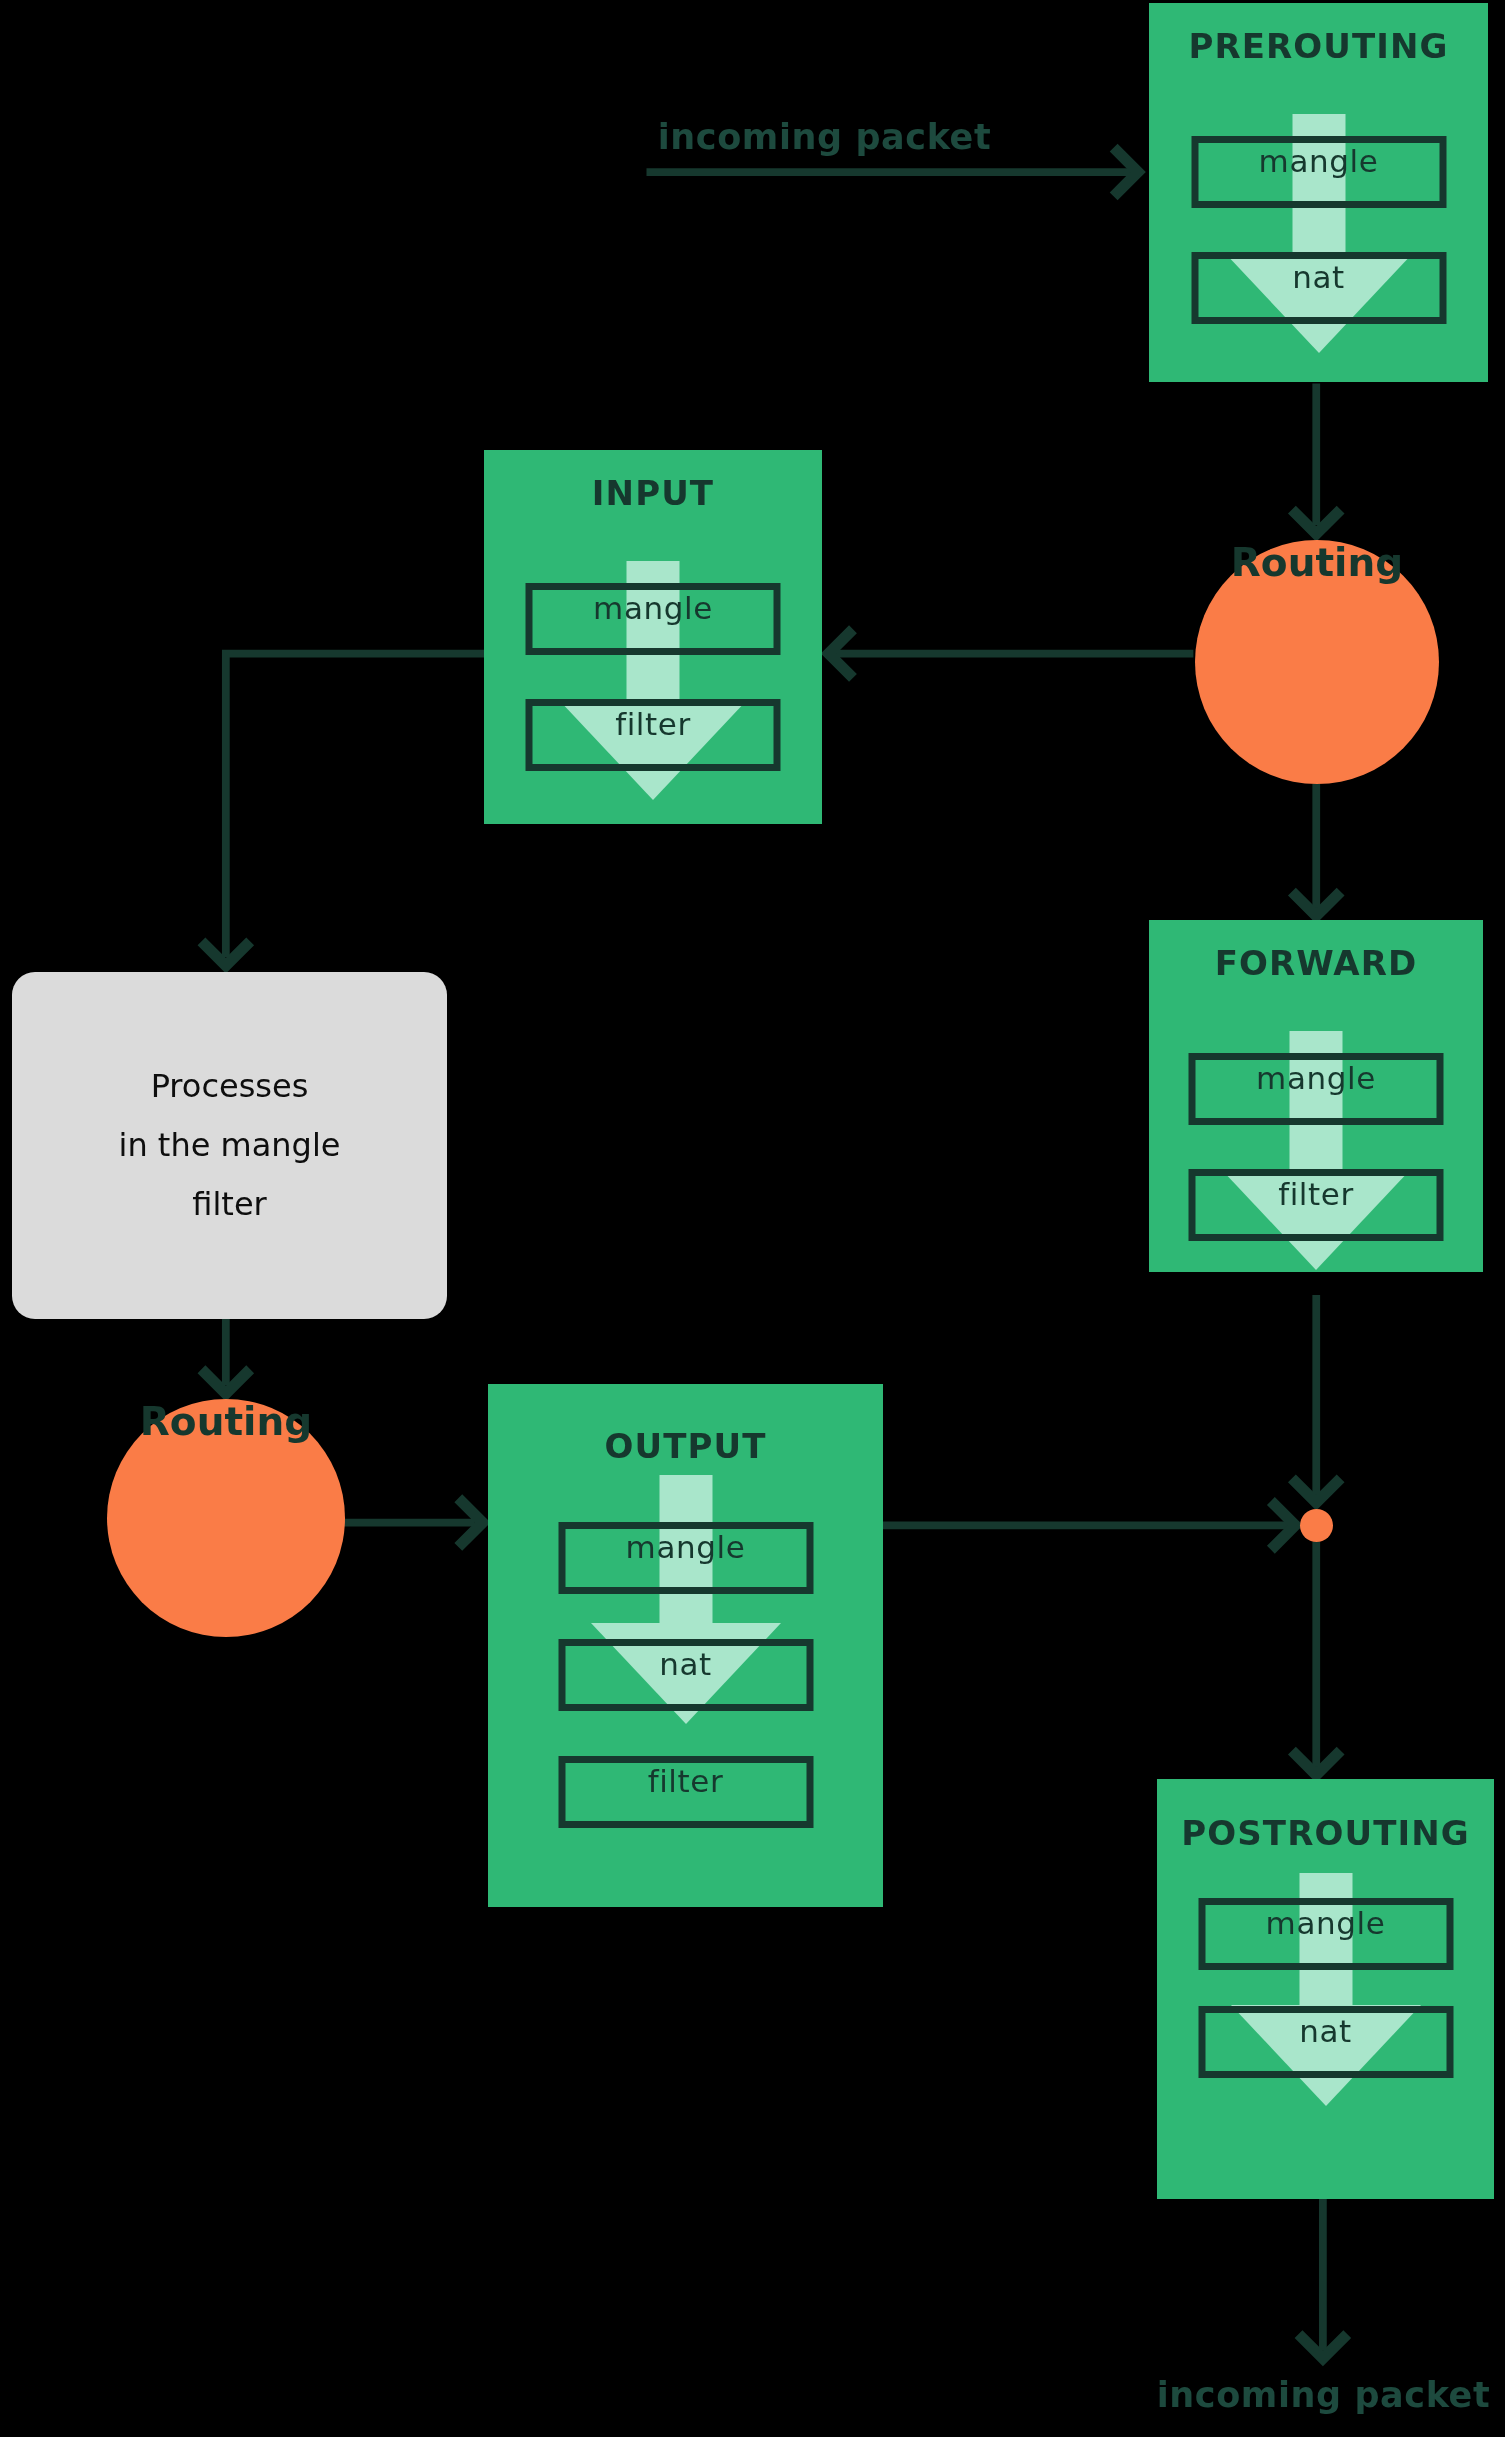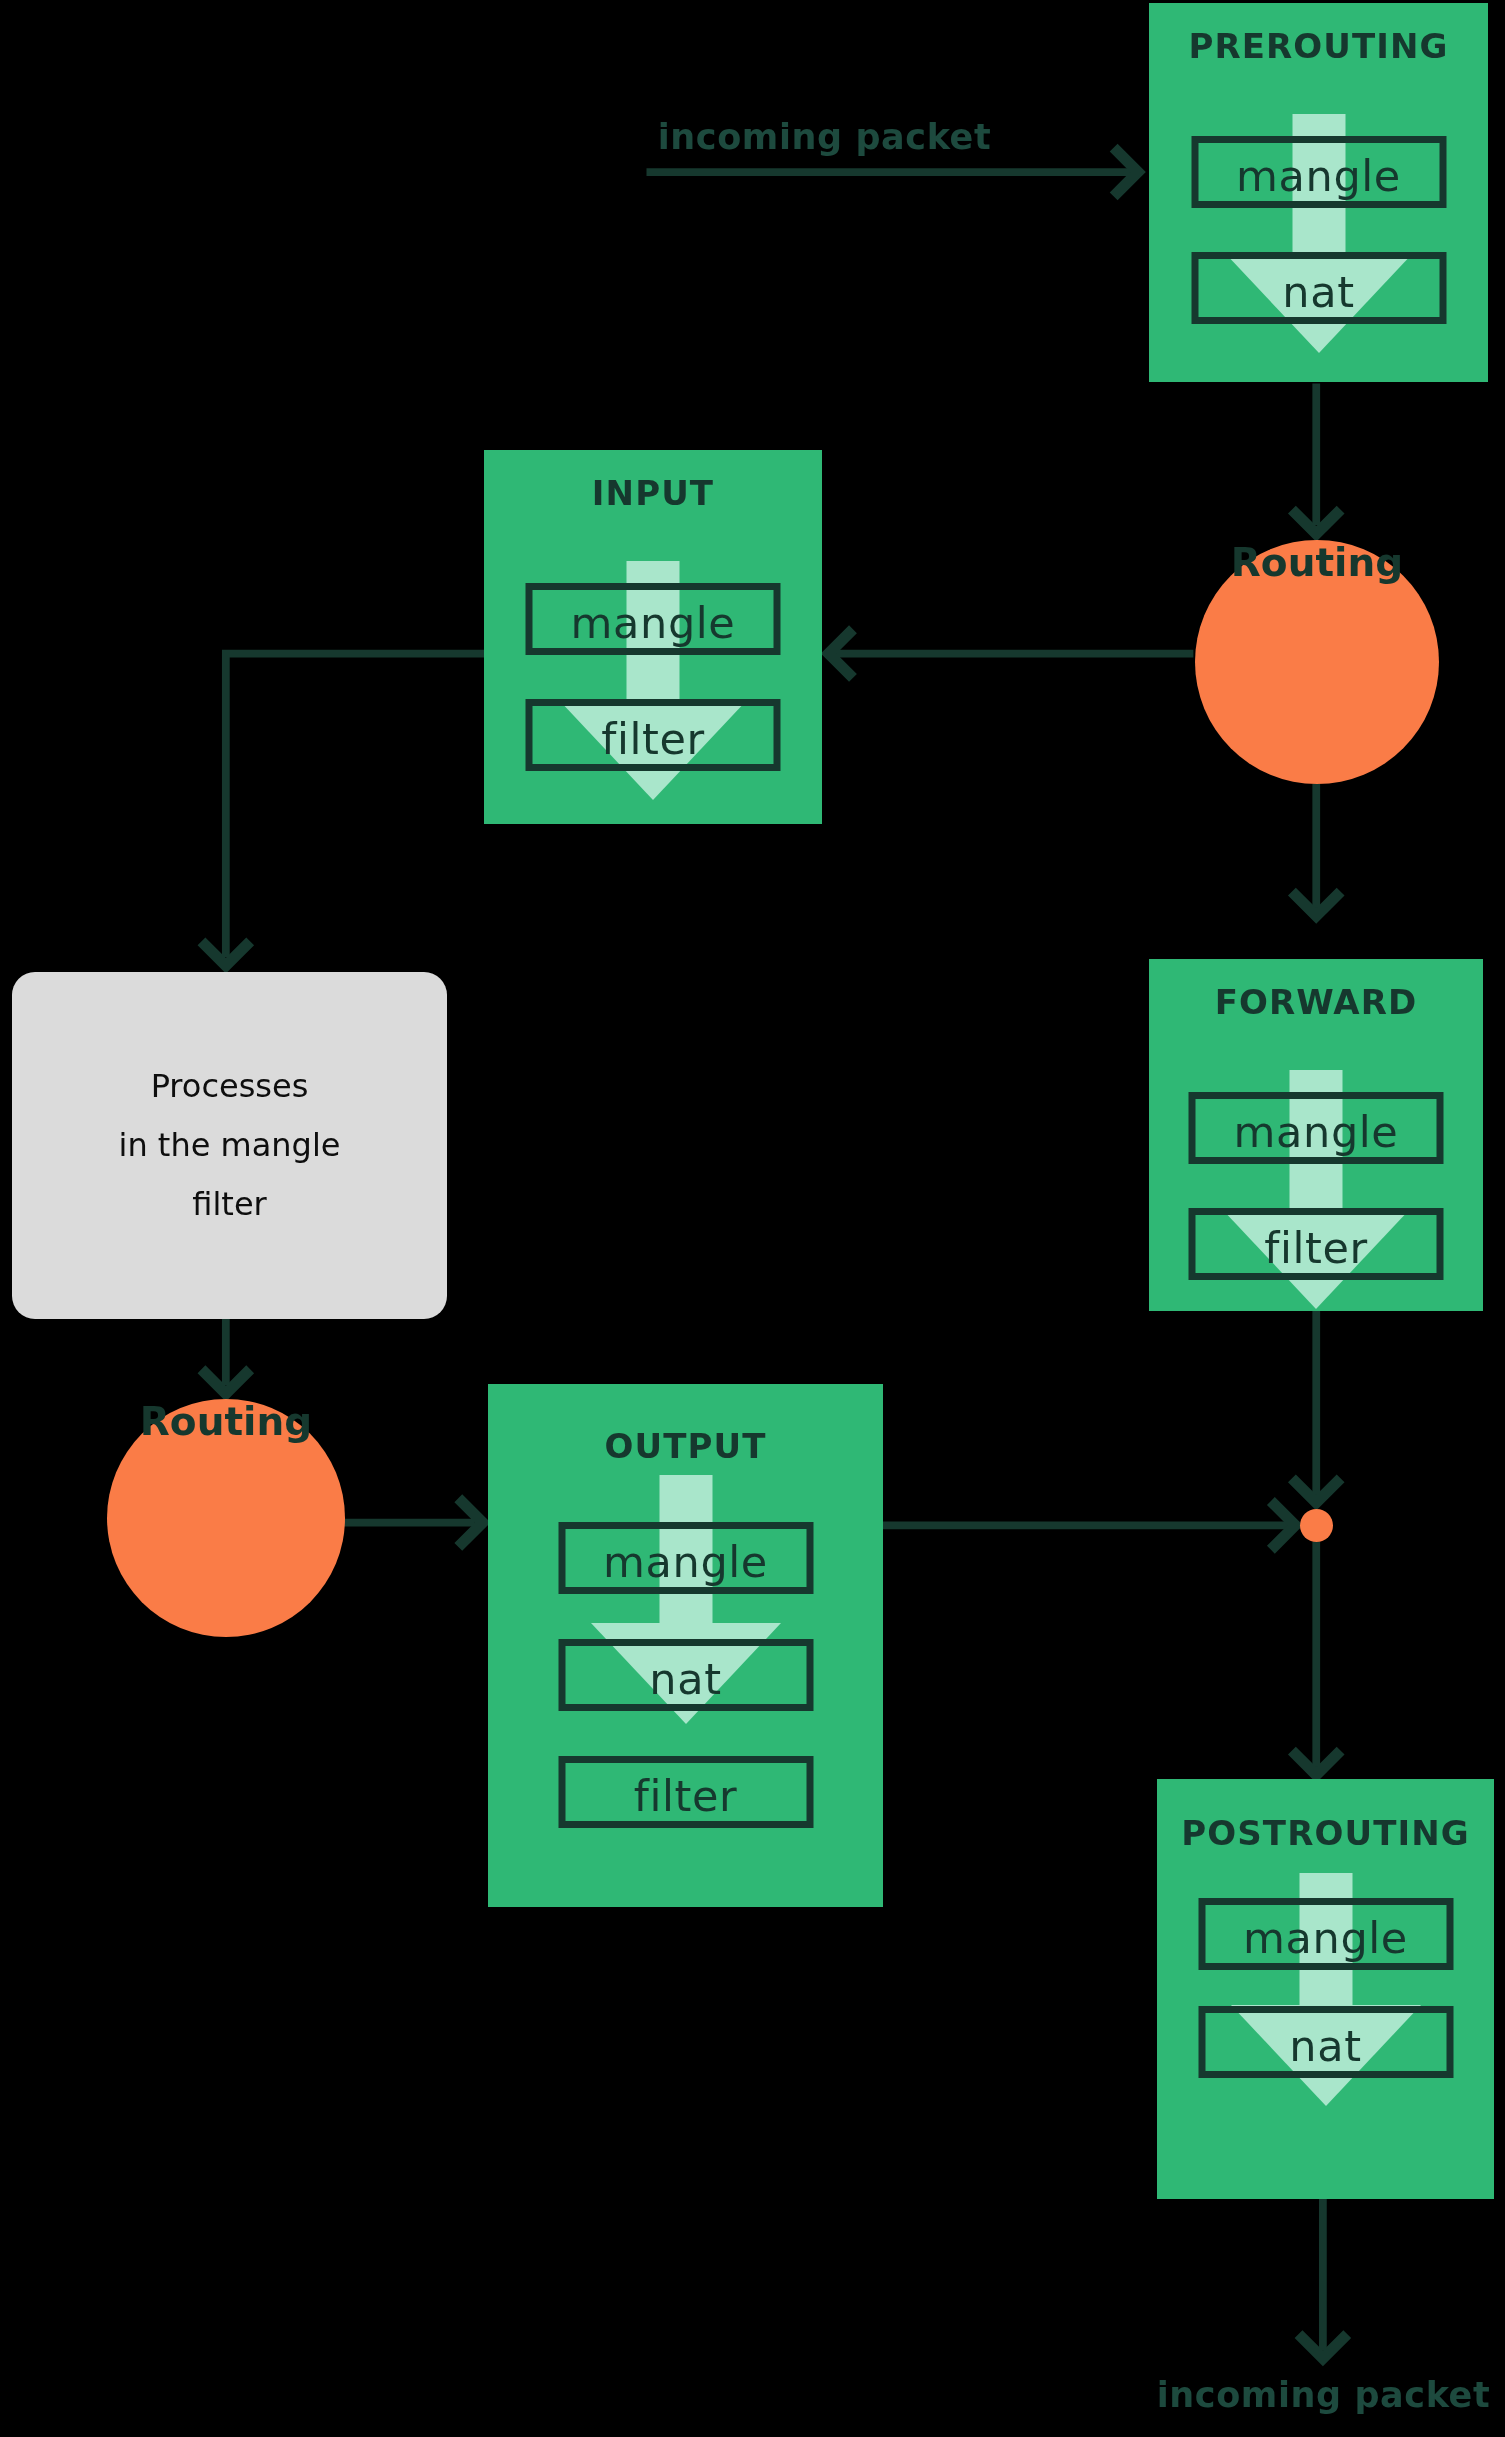--- a/index.html
+++ b/index.html
@@ -55,22 +55,22 @@
   .two .head    { top: 249px; }
   .short .shaft { top: 94px; height: 135px; }
   .short .head  { top: 226px; }
   .three .shaft { top: 91px; height: 151px; }
   .three .head  { top: 239px; }
 
   .rule {
     position: absolute; left: 50%; transform: translateX(-50%);
     width: 255px; height: 72px;
     border: 7.2px solid var(--dark);
-    display: flex; align-items: flex-end; justify-content: center;
-    font-size: 43px; letter-spacing: 0.6px; color: var(--dark);
+    display: flex; align-items: flex-start; justify-content: center;
+    font-size: 31px; letter-spacing: 0.6px; color: var(--dark);
     z-index: 2; background: transparent;
   }
   .two .r1   { top: 133px; }
   .two .r2   { top: 249px; }
   .short .r1 { top: 119px; }
   .short .r2 { top: 227px; }
   .three .r1 { top: 138px; }
   .three .r2 { top: 255px; }
   .three .r3 { top: 372px; }
 
@@ -196,21 +196,21 @@
         <div class="head"></div>
     </div>
     <div class="rule r1">
       <span>mangle</span>
     </div>
     <div class="rule r2">
       <span>filter</span>
     </div>
   </div>
 
-  <div class="chain two" style="left:1149px; top:920px; width:334px; height:352px;margin-top:39px;">
+  <div class="chain two" style="left:1149px; top:920px; width:334px; height:352px;">
     <div class="chain-title">FORWARD</div>
     <div class="big-arrow">
       <div class="shaft"></div>
         <div class="head"></div>
     </div>
     <div class="rule r1">
       <span>mangle</span>
     </div>
     <div class="rule r2">
       <span>filter</span>

